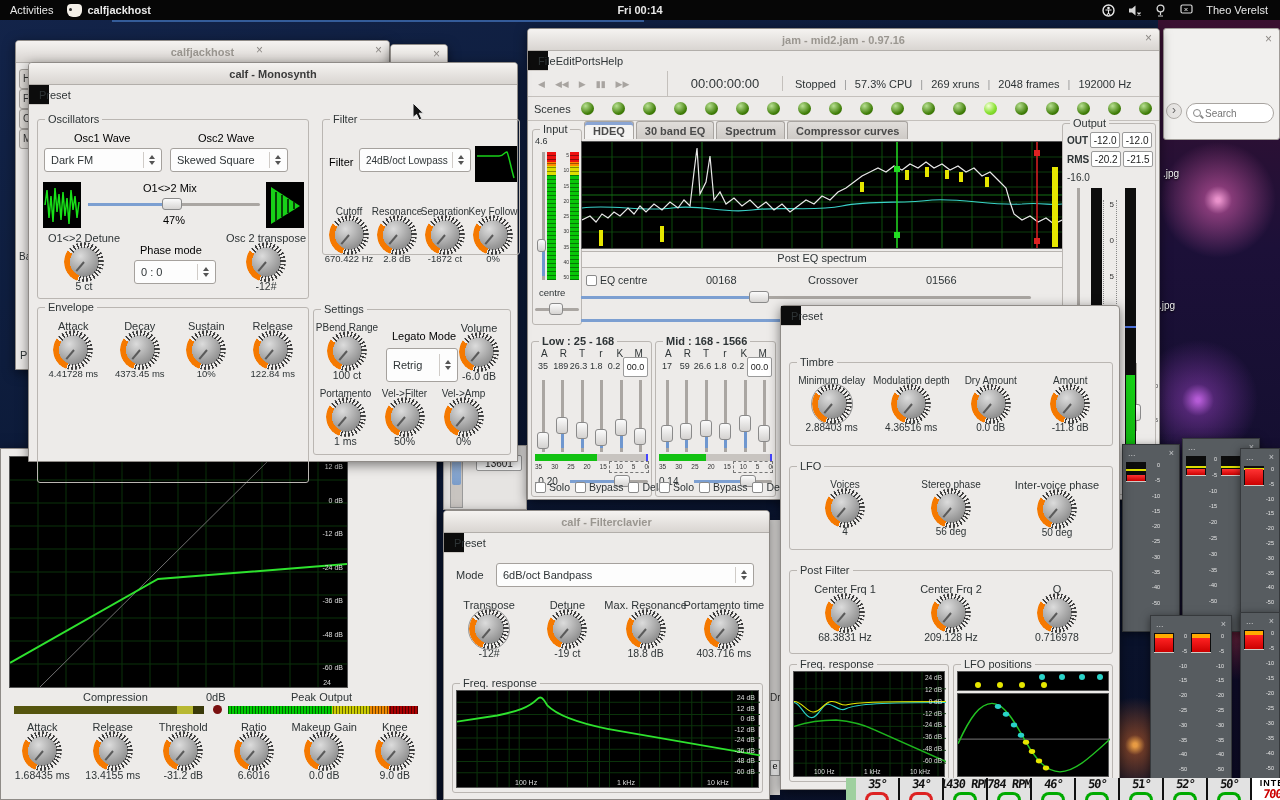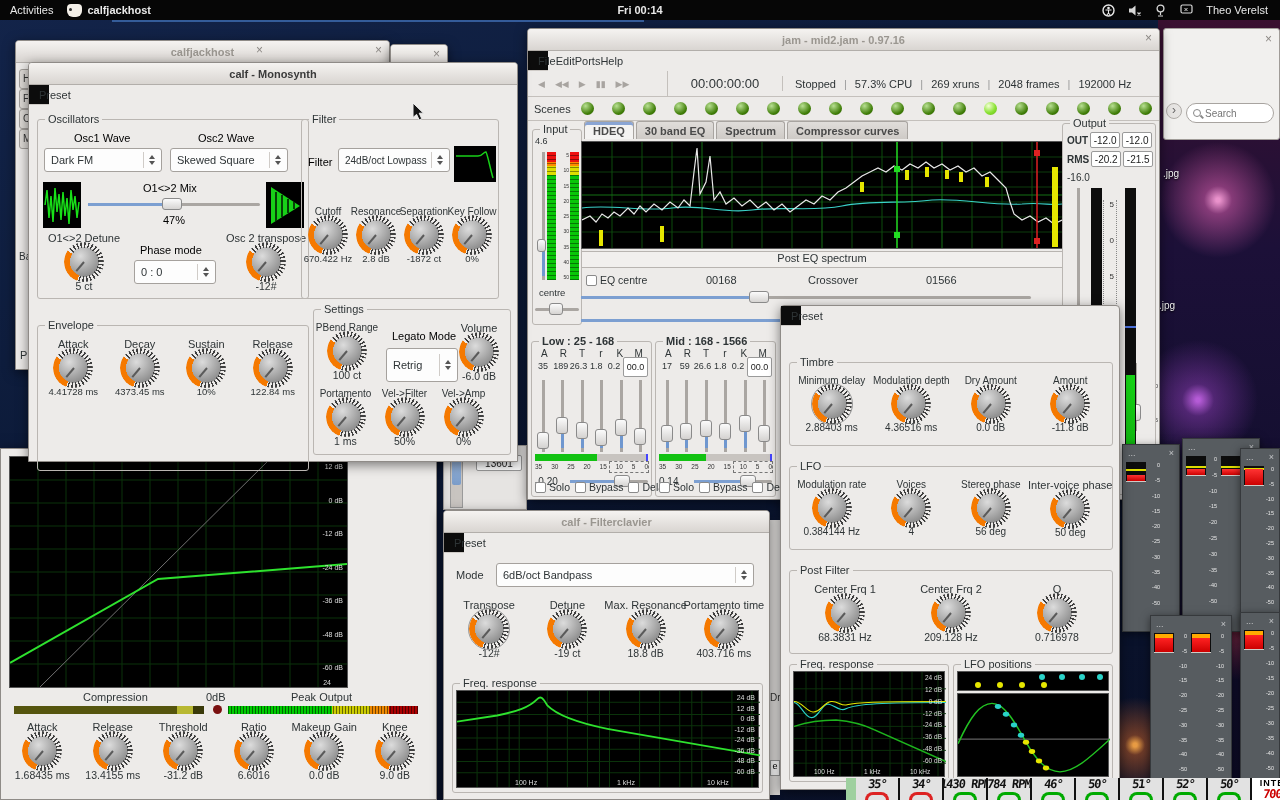--- a/index.html
+++ b/index.html
@@ -620,21 +620,21 @@
             <i class="dn"></i>
           </span>
         </span>
       <div class="kcol" style="position:absolute;left:186px;top:112px;width:84px">
         <span class="klb">Osc 2 transpose</span>
         <span class="knob"></span>
         <span class="kvl">-12#</span>
         </div>
     </div>
 
-    <div class="grp" style="left:272px;top:56px;width:198px;height:180px">
+    <div class="grp" style="left:293px;top:56px;width:198px;height:136px">
       <span class="lg">Filter</span>
       <span style="position:absolute;left:6px;top:36px;font-size:11px">Filter</span>
       <span class="dd" style="position:absolute;left:36px;top:28px;width:112px;font-size:10px">
         <span class="lbl">24dB/oct Lowpass</span>
           <span class="spin">
             <i class="up"></i>
             <i class="dn"></i>
           </span>
         </span>
       <span style="position:absolute;left:152px;top:26px;width:42px;height:36px;background:#000">
@@ -658,21 +658,21 @@
           <span class="kvl" style="font-size:9.5px">-1872 ct</span>
           </div>
           <div class="kcol" style="font-size:10px">
           <span class="klb" style="font-size:10px">Key Follow</span>
           <span class="knob"></span>
           <span class="kvl" style="font-size:9.5px">0%</span>
           </div>
         </div>
     </div>
 
-    <div class="grp" style="left:8px;top:262px;width:272px;height:146px">
+    <div class="grp" style="left:8px;top:244px;width:272px;height:176px">
       <span class="lg">Envelope</span>
       <div style="position:absolute;left:2px;right:2px;top:12px;display:flex">
           <div class="kcol">
           <span class="klb">Attack</span>
           <span class="knob"></span>
           <span class="kvl" style="font-size:9.5px">4.41728 ms</span>
           </div>
           <div class="kcol">
           <span class="klb">Decay</span>
           <span class="knob"></span>
@@ -891,25 +891,20 @@
           <div class="kcol">
           <span class="klb" style="font-size:10px">Amount</span>
           <span class="knob"></span>
           <span class="kvl" style="font-size:10px">-11.8 dB</span>
           </div>
         </div>
     </div>
     <div class="grp" style="left:8px;top:160px;width:324px;height:84px">
       <span class="lg">LFO</span>
       <div style="position:absolute;left:2px;right:2px;top:12px;display:flex">
-          <div class="kcol">
-          <span class="klb" style="font-size:10px">Modulation rate</span>
-          <span class="knob"></span>
-          <span class="kvl" style="font-size:10px">0.384144 Hz</span>
-          </div>
           <div class="kcol">
           <span class="klb" style="font-size:10px">Voices</span>
           <span class="knob"></span>
           <span class="kvl" style="font-size:10px">4</span>
           </div>
           <div class="kcol">
           <span class="klb" style="font-size:10px">Stereo phase</span>
           <span class="knob"></span>
           <span class="kvl" style="font-size:10px">56 deg</span>
           </div>

